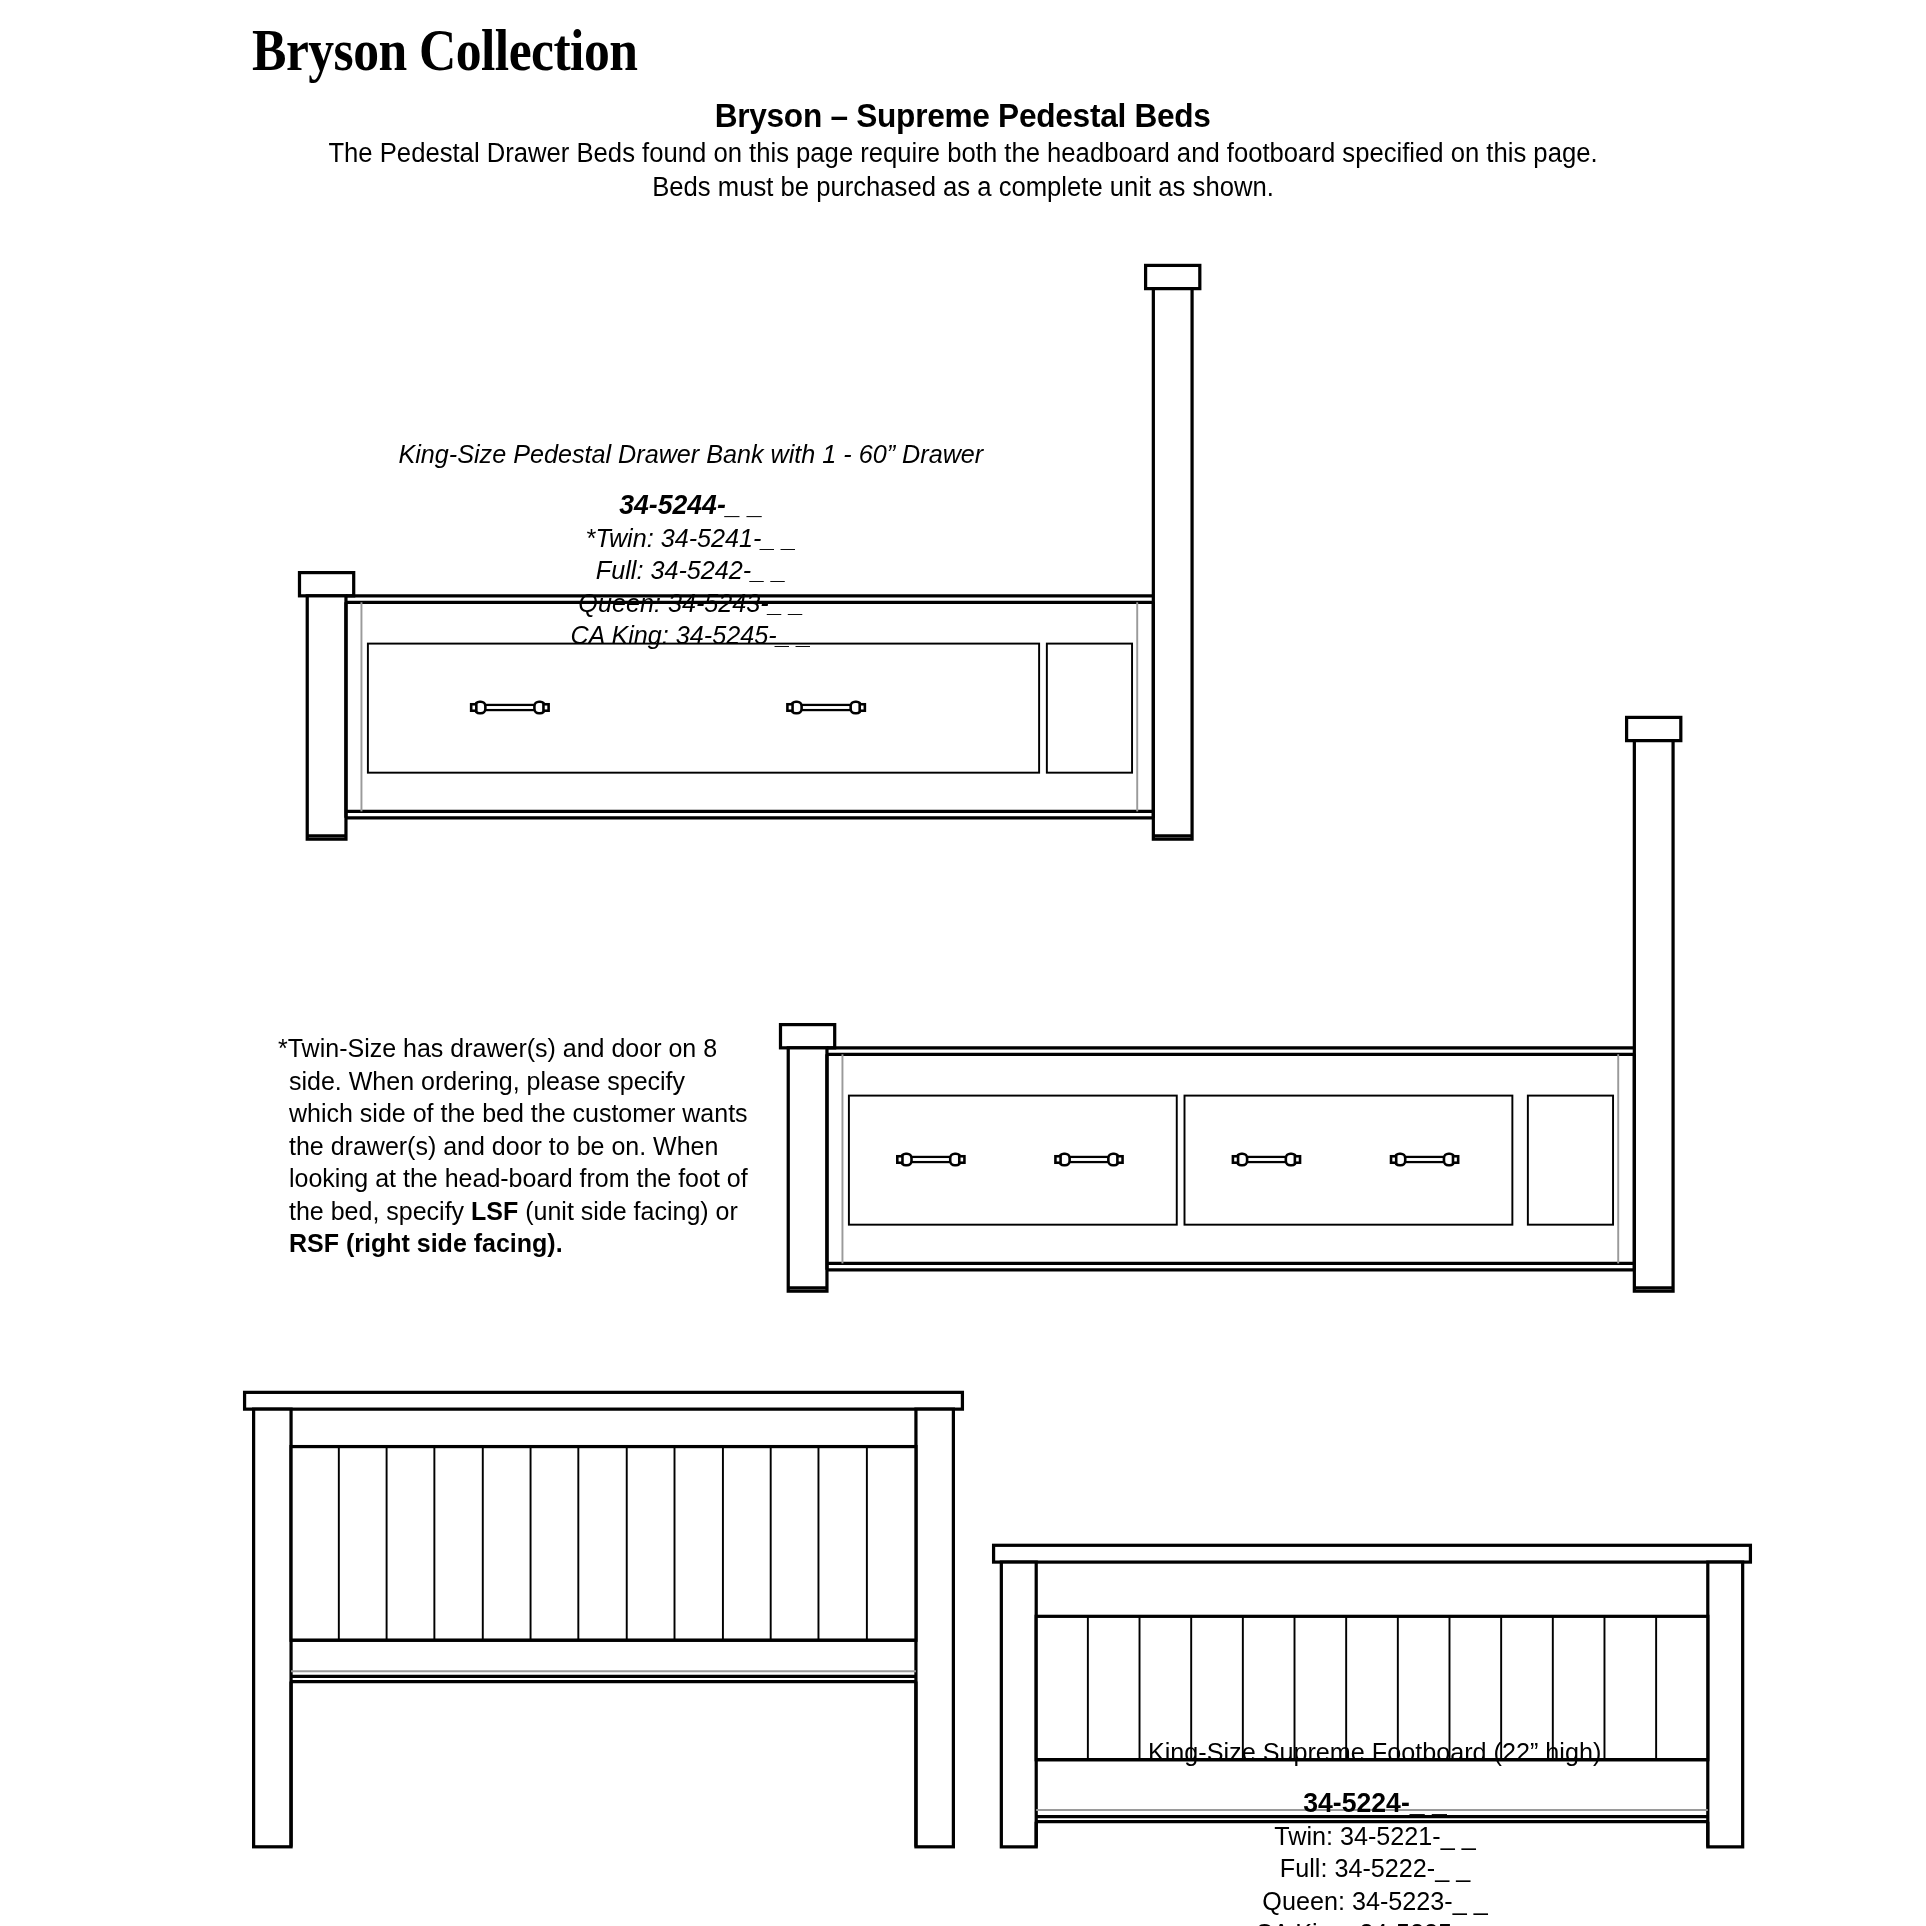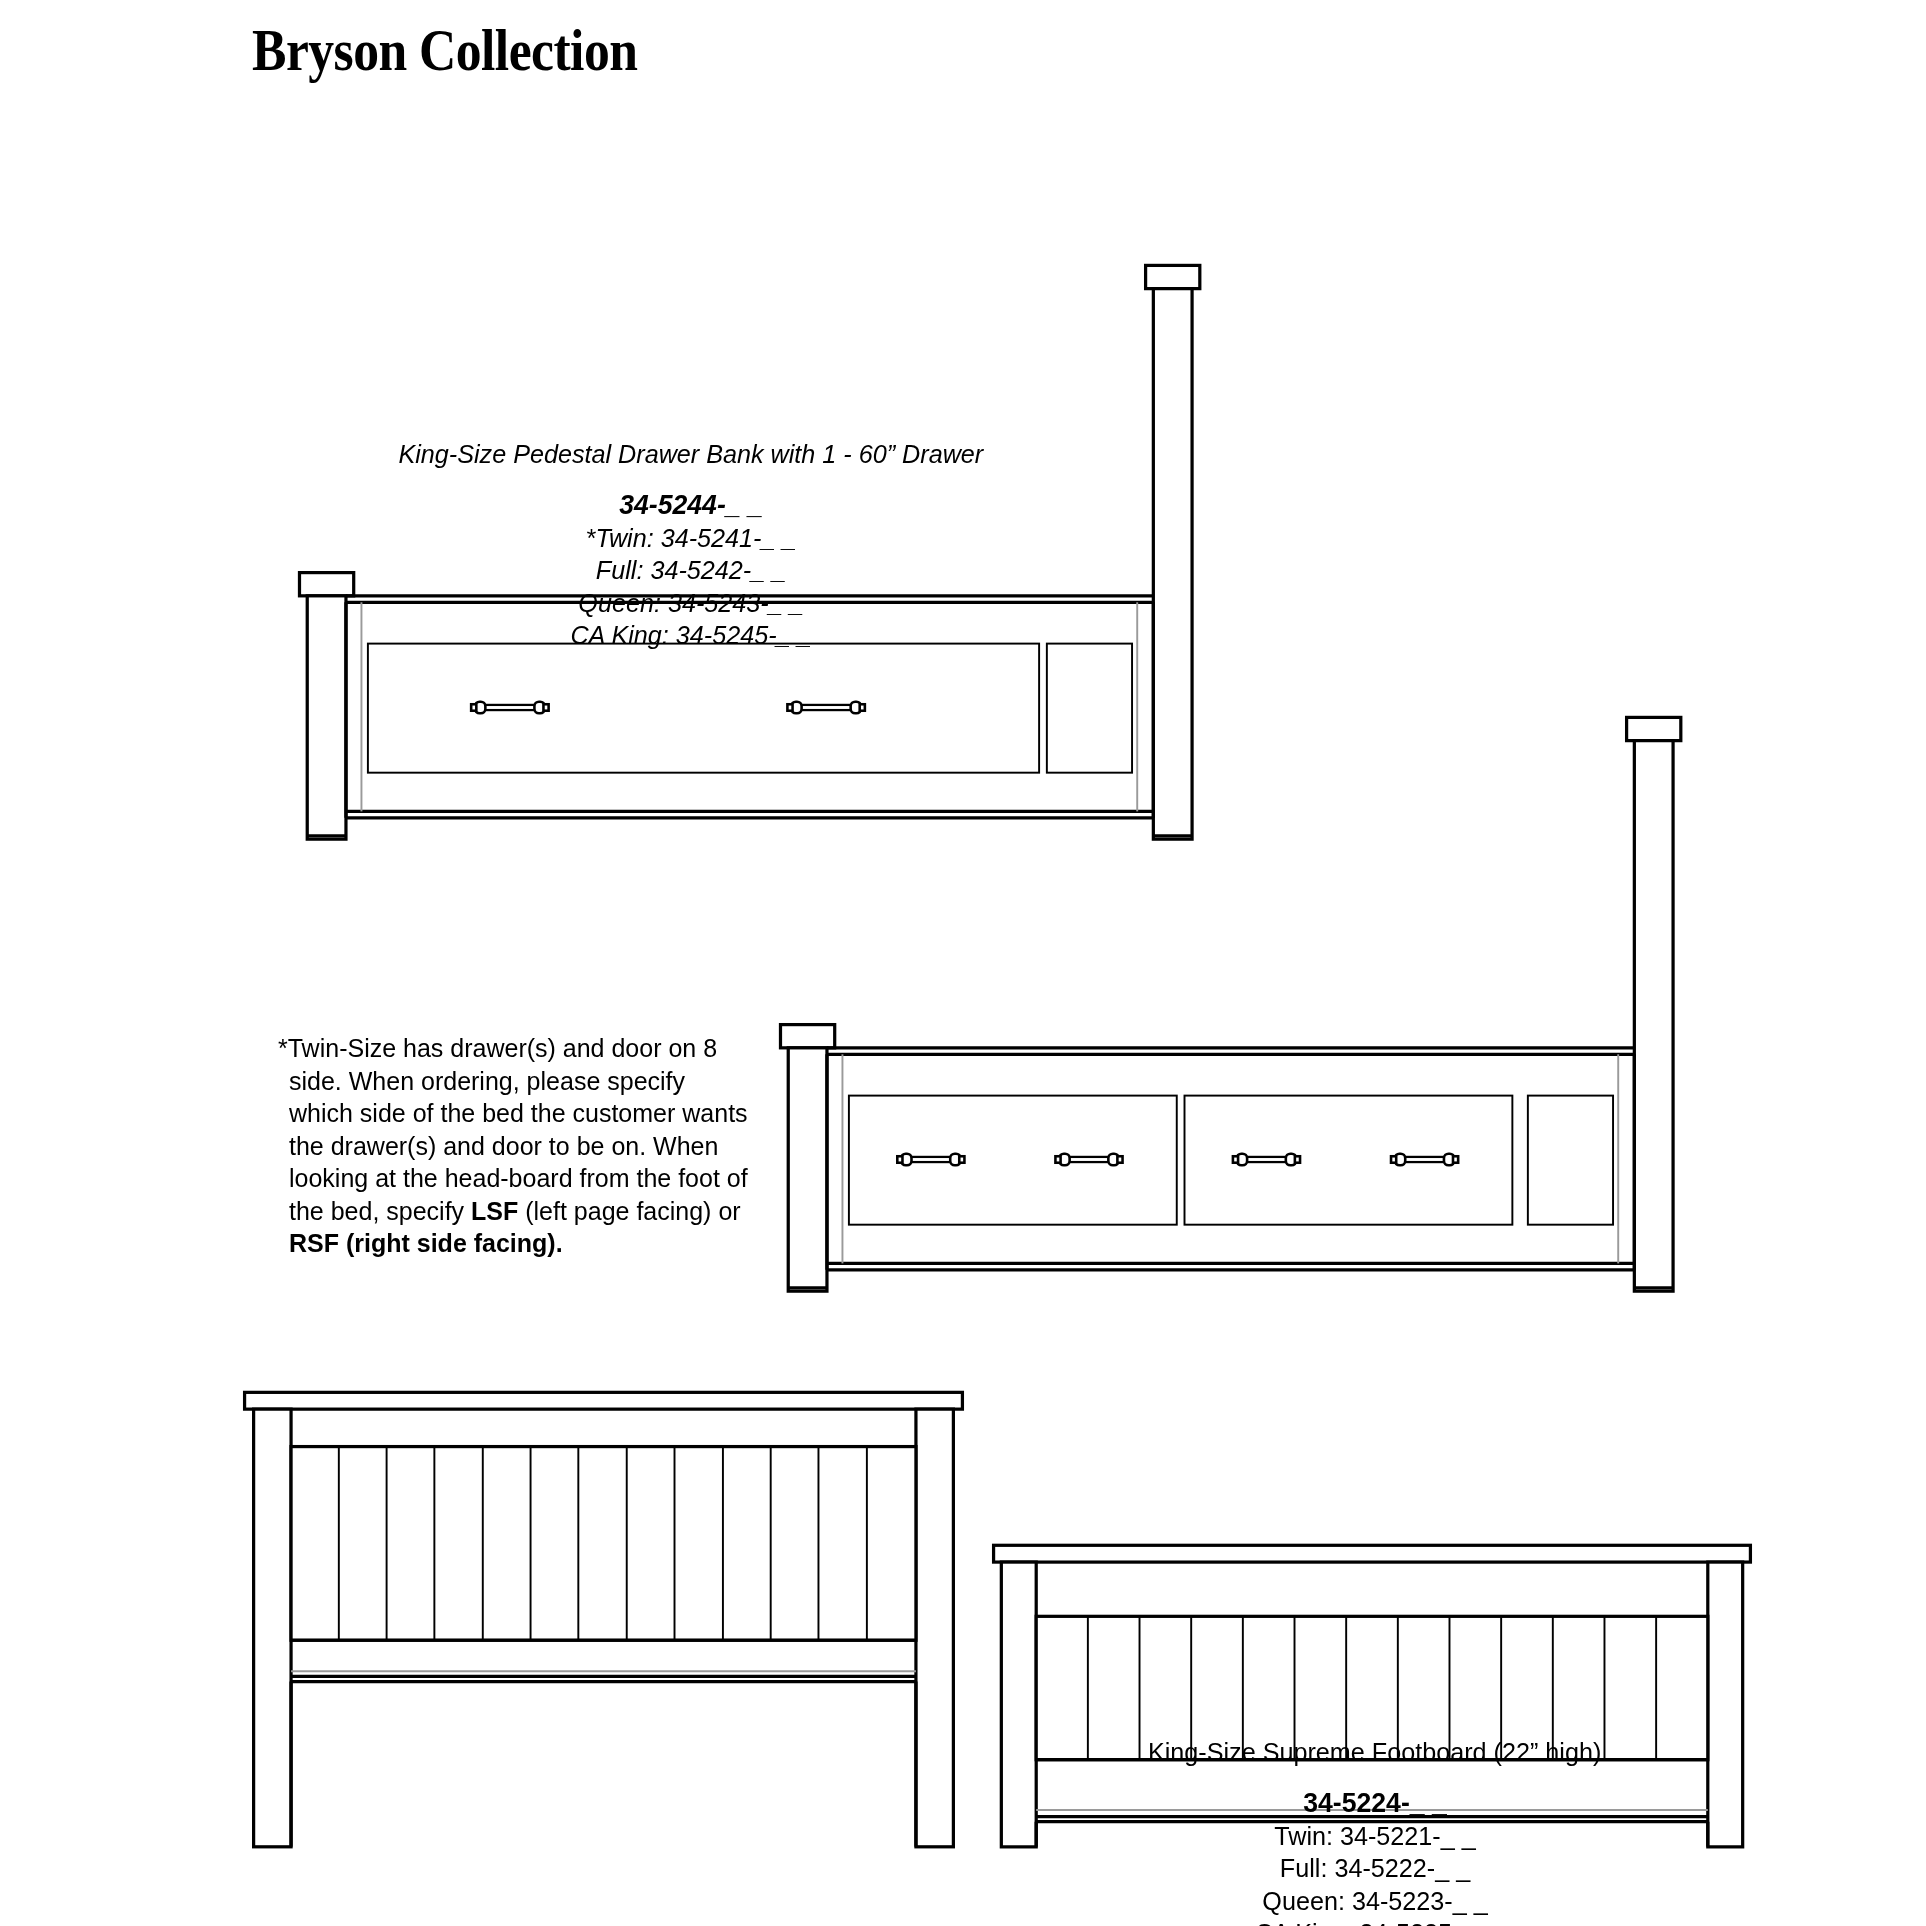--- a/index.html
+++ b/index.html
@@ -85,20 +85,27 @@
   .hdl{fill:#ffffff;stroke:#000;stroke-width:4;}
   .hdl-bar{fill:#ffffff;stroke:#000;stroke-width:3.5;}
 </style>
 </head>
 <body>
 
 <div class="page">
 
   <div class="collection-title">Bryson Collection</div>
 
+  <div class="subtitle-block">
+    <div>
+      <span class="subtitle-head">Bryson – Supreme Pedestal Beds</span>
+    </div>
+    <span class="subtitle-line">The Pedestal Drawer Beds found on this page require both the headboard and footboard specified on this page.</span>
+    <span class="subtitle-line">Beds must be purchased as a complete unit as shown.</span>
+  </div>
 
   <div class="art" style="left:284px;top:255px;width:981px;height:581px;">
     <svg width="981" height="581" viewBox="0 0 1520 900">
 
       <rect class="fillw" x="1335" y="16" width="84" height="36"></rect>
       <rect class="fillw" x="1347" y="52" width="60" height="853"></rect>
 
       <rect class="fillw" x="24" y="492" width="84" height="36"></rect>
       <rect class="fillw" x="36" y="528" width="60" height="377"></rect>
 
@@ -196,21 +203,21 @@
         <rect class="hdl" x="6" y="2" width="16" height="18" rx="7"></rect>
         <rect class="hdl" x="82" y="2" width="16" height="18" rx="7"></rect>
         <rect class="hdl" x="0" y="6" width="8" height="10"></rect>
         <rect class="hdl" x="96" y="6" width="8" height="10"></rect>
       </g>
       <path class="ln" d="M36 900 L96 900 M1347 900 L1407 900"></path>
     </svg>
   </div>
 
 
-  <div class="footnote"><span>*Twin-Size has drawer(s) and door on 8 side. When ordering, please specify which side of the bed the customer wants the drawer(s) and door to be on. When looking at the head-board from the foot of the bed, specify </span><b>LSF</b><span> (left page facing) or </span><b>RSF</b><b> (right side facing).</b></div>
+  <div class="footnote"><span>*Twin-Size has drawer(s) and door on 8 side. When ordering, please specify which side of the bed the customer wants the drawer(s) and door to be on. When looking at the head-board from the foot of the bed, specify </span><b>LSF</b><span> (unit side facing) or </span><b>RSF</b><b> (right side facing).</b></div>
 
   <div class="art" style="left:242px;top:1387px;width:723px;height:460px;">
     <svg width="723" height="460" viewBox="0 0 1120 712">
 
       <rect class="fillw" x="4" y="8" width="1112" height="26"></rect>
 
       <rect class="fillw" x="18" y="34" width="58" height="678"></rect>
 
       <rect class="fillw" x="1044" y="34" width="58" height="678"></rect>
 

